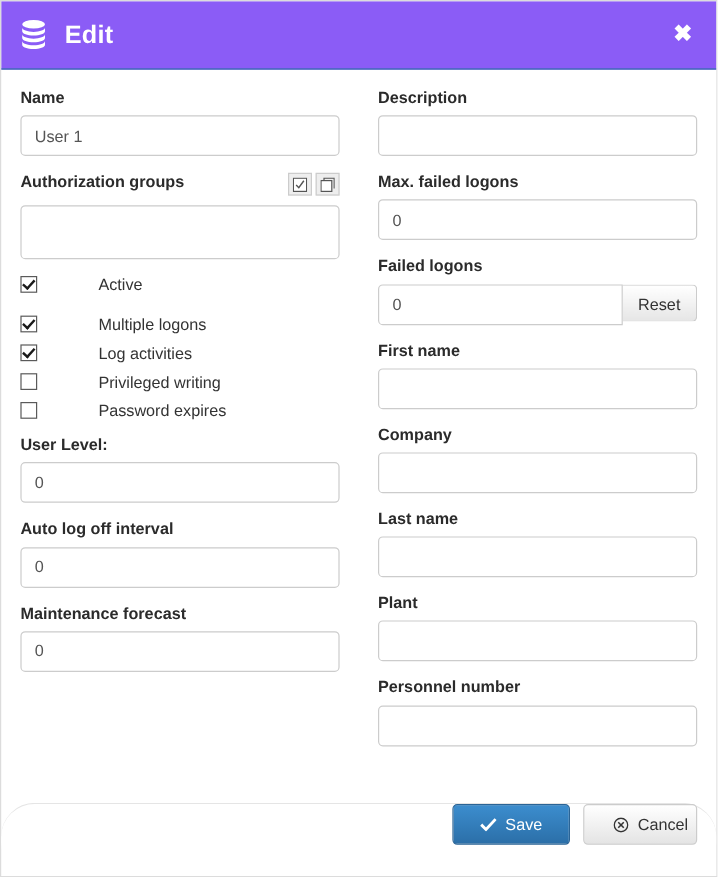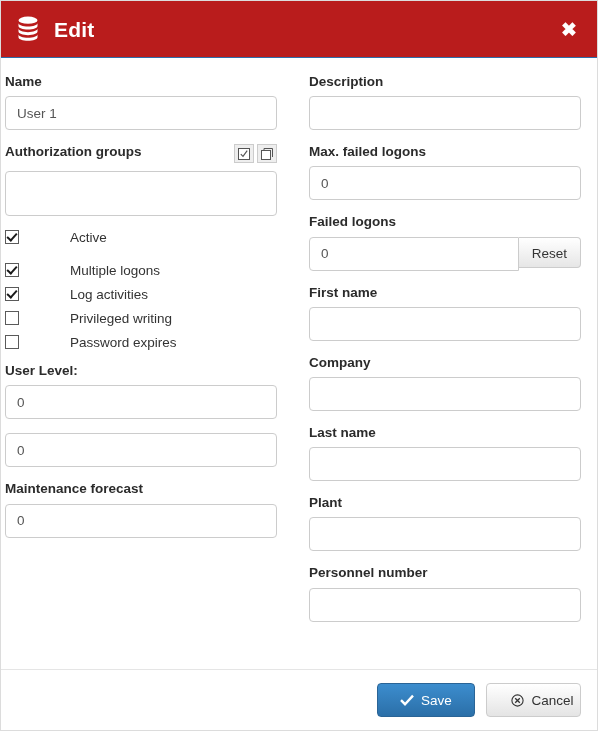--- a/index.html
+++ b/index.html
@@ -17,21 +17,21 @@
     height: 731px;
     box-sizing: border-box;
     background: #ffffff;
     border: 1px solid #dcdcdc;
     overflow: hidden;
   }
 
   
   .modal-header {
     height: 57px;
-    background: #b91c1c;
+    background: #8b5cf6;
     border-bottom: 1px solid #2f6da9;
     display: flex;
     align-items: center;
     padding: 0 16px 0 15px;
     box-sizing: border-box;
     position: relative;
   }
   .db-icon {
     width: 24px;
     height: 26px;
@@ -58,21 +58,21 @@
     line-height: 1;
     background: none;
     border: none;
     cursor: pointer;
     padding: 4px 6px;
     font-family: "Liberation Sans", sans-serif;
   }
 
   
   .modal-body {
-    padding: 16px 16px 0 4px;
+    padding: 16px 16px 0 16px;
     display: flex;
     box-sizing: border-box;
     height: 612px;
   }
   .col {
     width: 50%;
     box-sizing: border-box;
   }
   .col-left { padding-right: 16px; }
   .col-right { padding-left: 16px; }
@@ -199,24 +199,25 @@
   
   .modal-footer {
     position: absolute;
     left: 0;
     right: 0;
     bottom: 0;
     height: 61px;
     box-sizing: border-box;
     border-top: 1px solid #e5e5e5;
     display: flex;
-    align-items: center;
+    align-items: flex-start;
     justify-content: flex-end;
     padding: 0 16px;
     background: #ffffff;
+    border-radius: 28px;
   }
   .btn {
     font-family: "Liberation Sans", sans-serif;
     font-size: 13.5px;
     border-radius: 4px;
     padding: 0 16px;
     height: 34px;
     cursor: pointer;
     display: inline-flex;
     align-items: center;
@@ -313,20 +314,21 @@
           <span class="cbox-label">Password expires</span>
         </div>
       </div>
 
       <div class="form-group">
         <label class="field-label">User Level:</label>
         <input class="form-control" type="text" value="0" style="">
       </div>
 
       <div class="form-group">
+        <label class="field-label">Auto log off interval</label>
         <input class="form-control" type="text" value="0" style="">
       </div>
 
       <div class="form-group">
         <label class="field-label">Maintenance forecast</label>
         <input class="form-control" type="text" value="0" style="">
       </div>
 
     </div>
 

